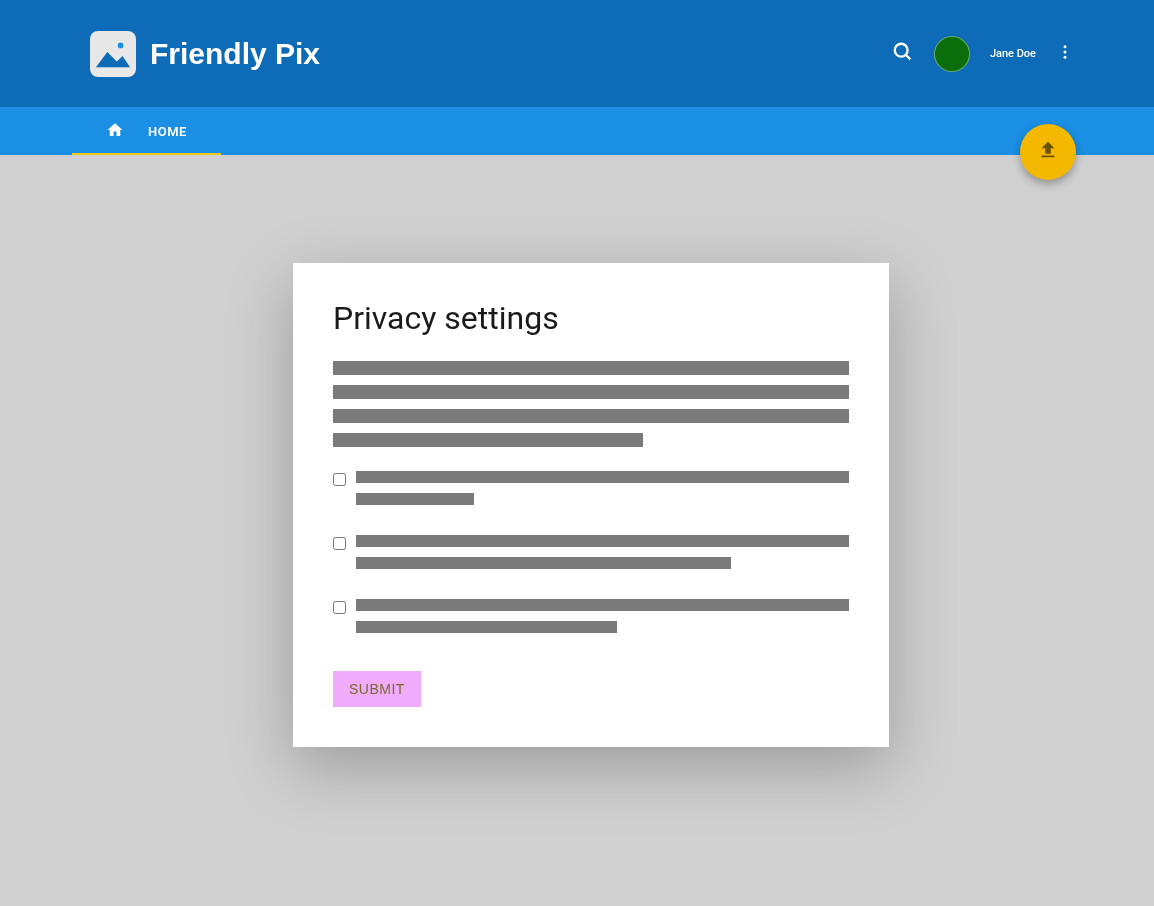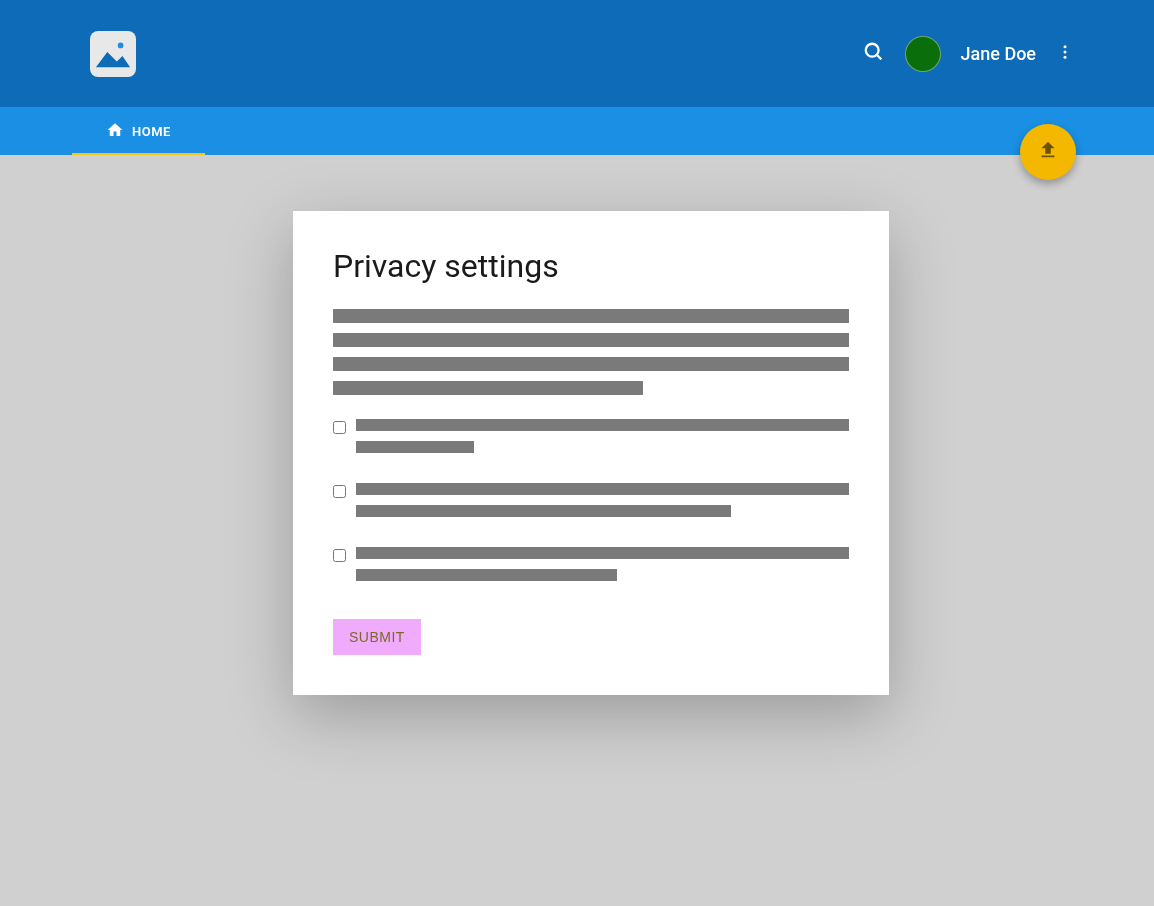--- a/index.html
+++ b/index.html
@@ -59,39 +59,39 @@
     }
     .avatar {
       width: 36px;
       height: 36px;
       border-radius: 50%;
       background: #0a6e0a;
       border: 1px solid rgba(255,255,255,0.4);
     }
     .username {
       color: white;
-      font-size: 18px;
+      font-size: 11px;
       font-weight: 500;
     }
     .more-icon {
       color: white;
       cursor: pointer;
     }
     .tabs {
       background: #1a8fe3;
       height: 48px;
       display: flex;
       align-items: center;
       padding: 0 90px;
       position: relative;
     }
     .tab {
       display: flex;
       align-items: center;
-      gap: 8px;
+      gap: 24px;
       padding: 0 16px;
       height: 100%;
       color: rgba(255,255,255,0.7);
       font-size: 13px;
       font-weight: 600;
       letter-spacing: 0.5px;
       cursor: pointer;
       position: relative;
     }
     .tab.active {
@@ -118,21 +118,21 @@
       display: flex;
       align-items: center;
       justify-content: center;
       cursor: pointer;
       z-index: 10;
     }
     .fab svg {
       fill: #6b5200;
     }
     .content {
-      padding-top: 56px;
+      padding-top: 108px;
       display: flex;
       justify-content: center;
       margin-left: 28px;
     }
     .card {
       background: white;
       width: 596px;
       padding: 36px 40px 40px 40px;
       box-shadow: 0 20px 60px rgba(0,0,0,0.25);
     }
@@ -186,20 +186,21 @@
 <body>
 
 <div class="header">
   <div class="logo-container">
     <div class="logo-icon">
       <svg viewBox="0 0 40 40">
         <circle cx="28" cy="11" r="3" fill="#1a8fe3"></circle>
         <path d="M 2 34 L 14 18 L 24 28 L 30 22 L 38 34 Z" fill="#0d6bb7"></path>
       </svg>
     </div>
+    <span class="logo-text">Friendly Pix</span>
   </div>
   <div class="header-right">
     <span class="search-icon">
       <svg width="22" height="22" viewBox="0 0 24 24" fill="none" stroke="white" stroke-width="2.5">
         <circle cx="10" cy="10" r="7"></circle>
         <line x1="20" y1="20" x2="15" y2="15"></line>
       </svg>
     </span>
     <div class="avatar"></div>
     <span class="username">Jane Doe</span>

